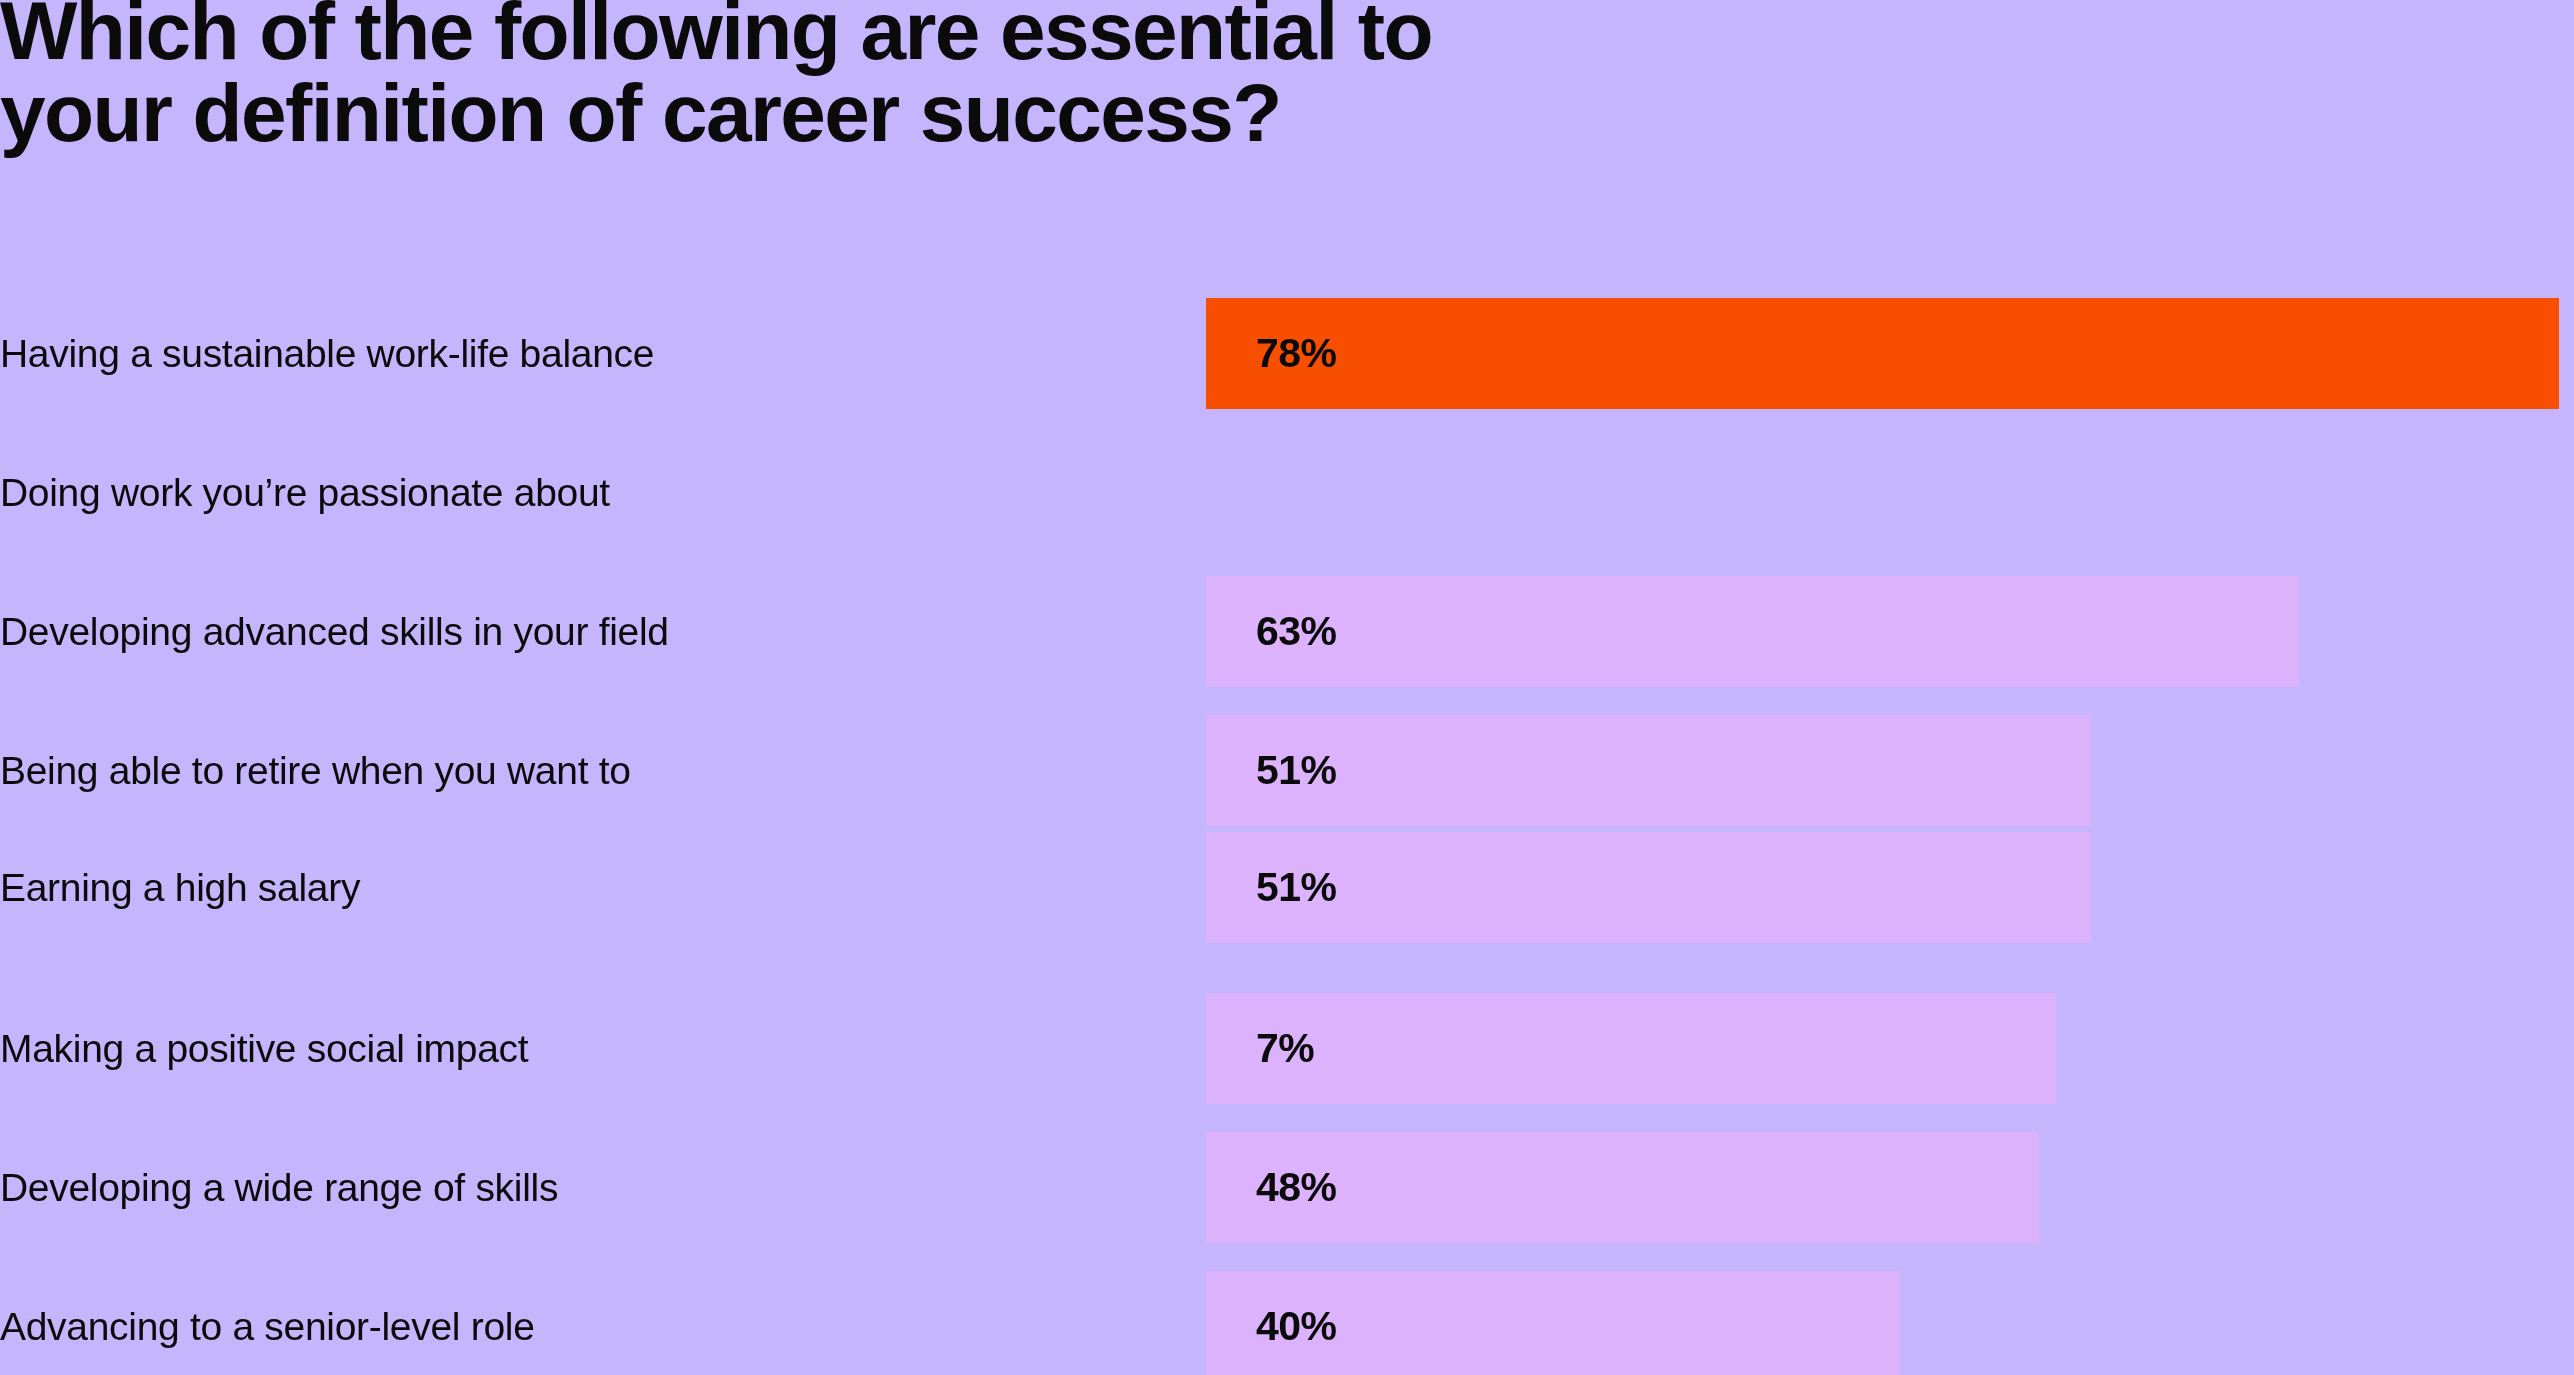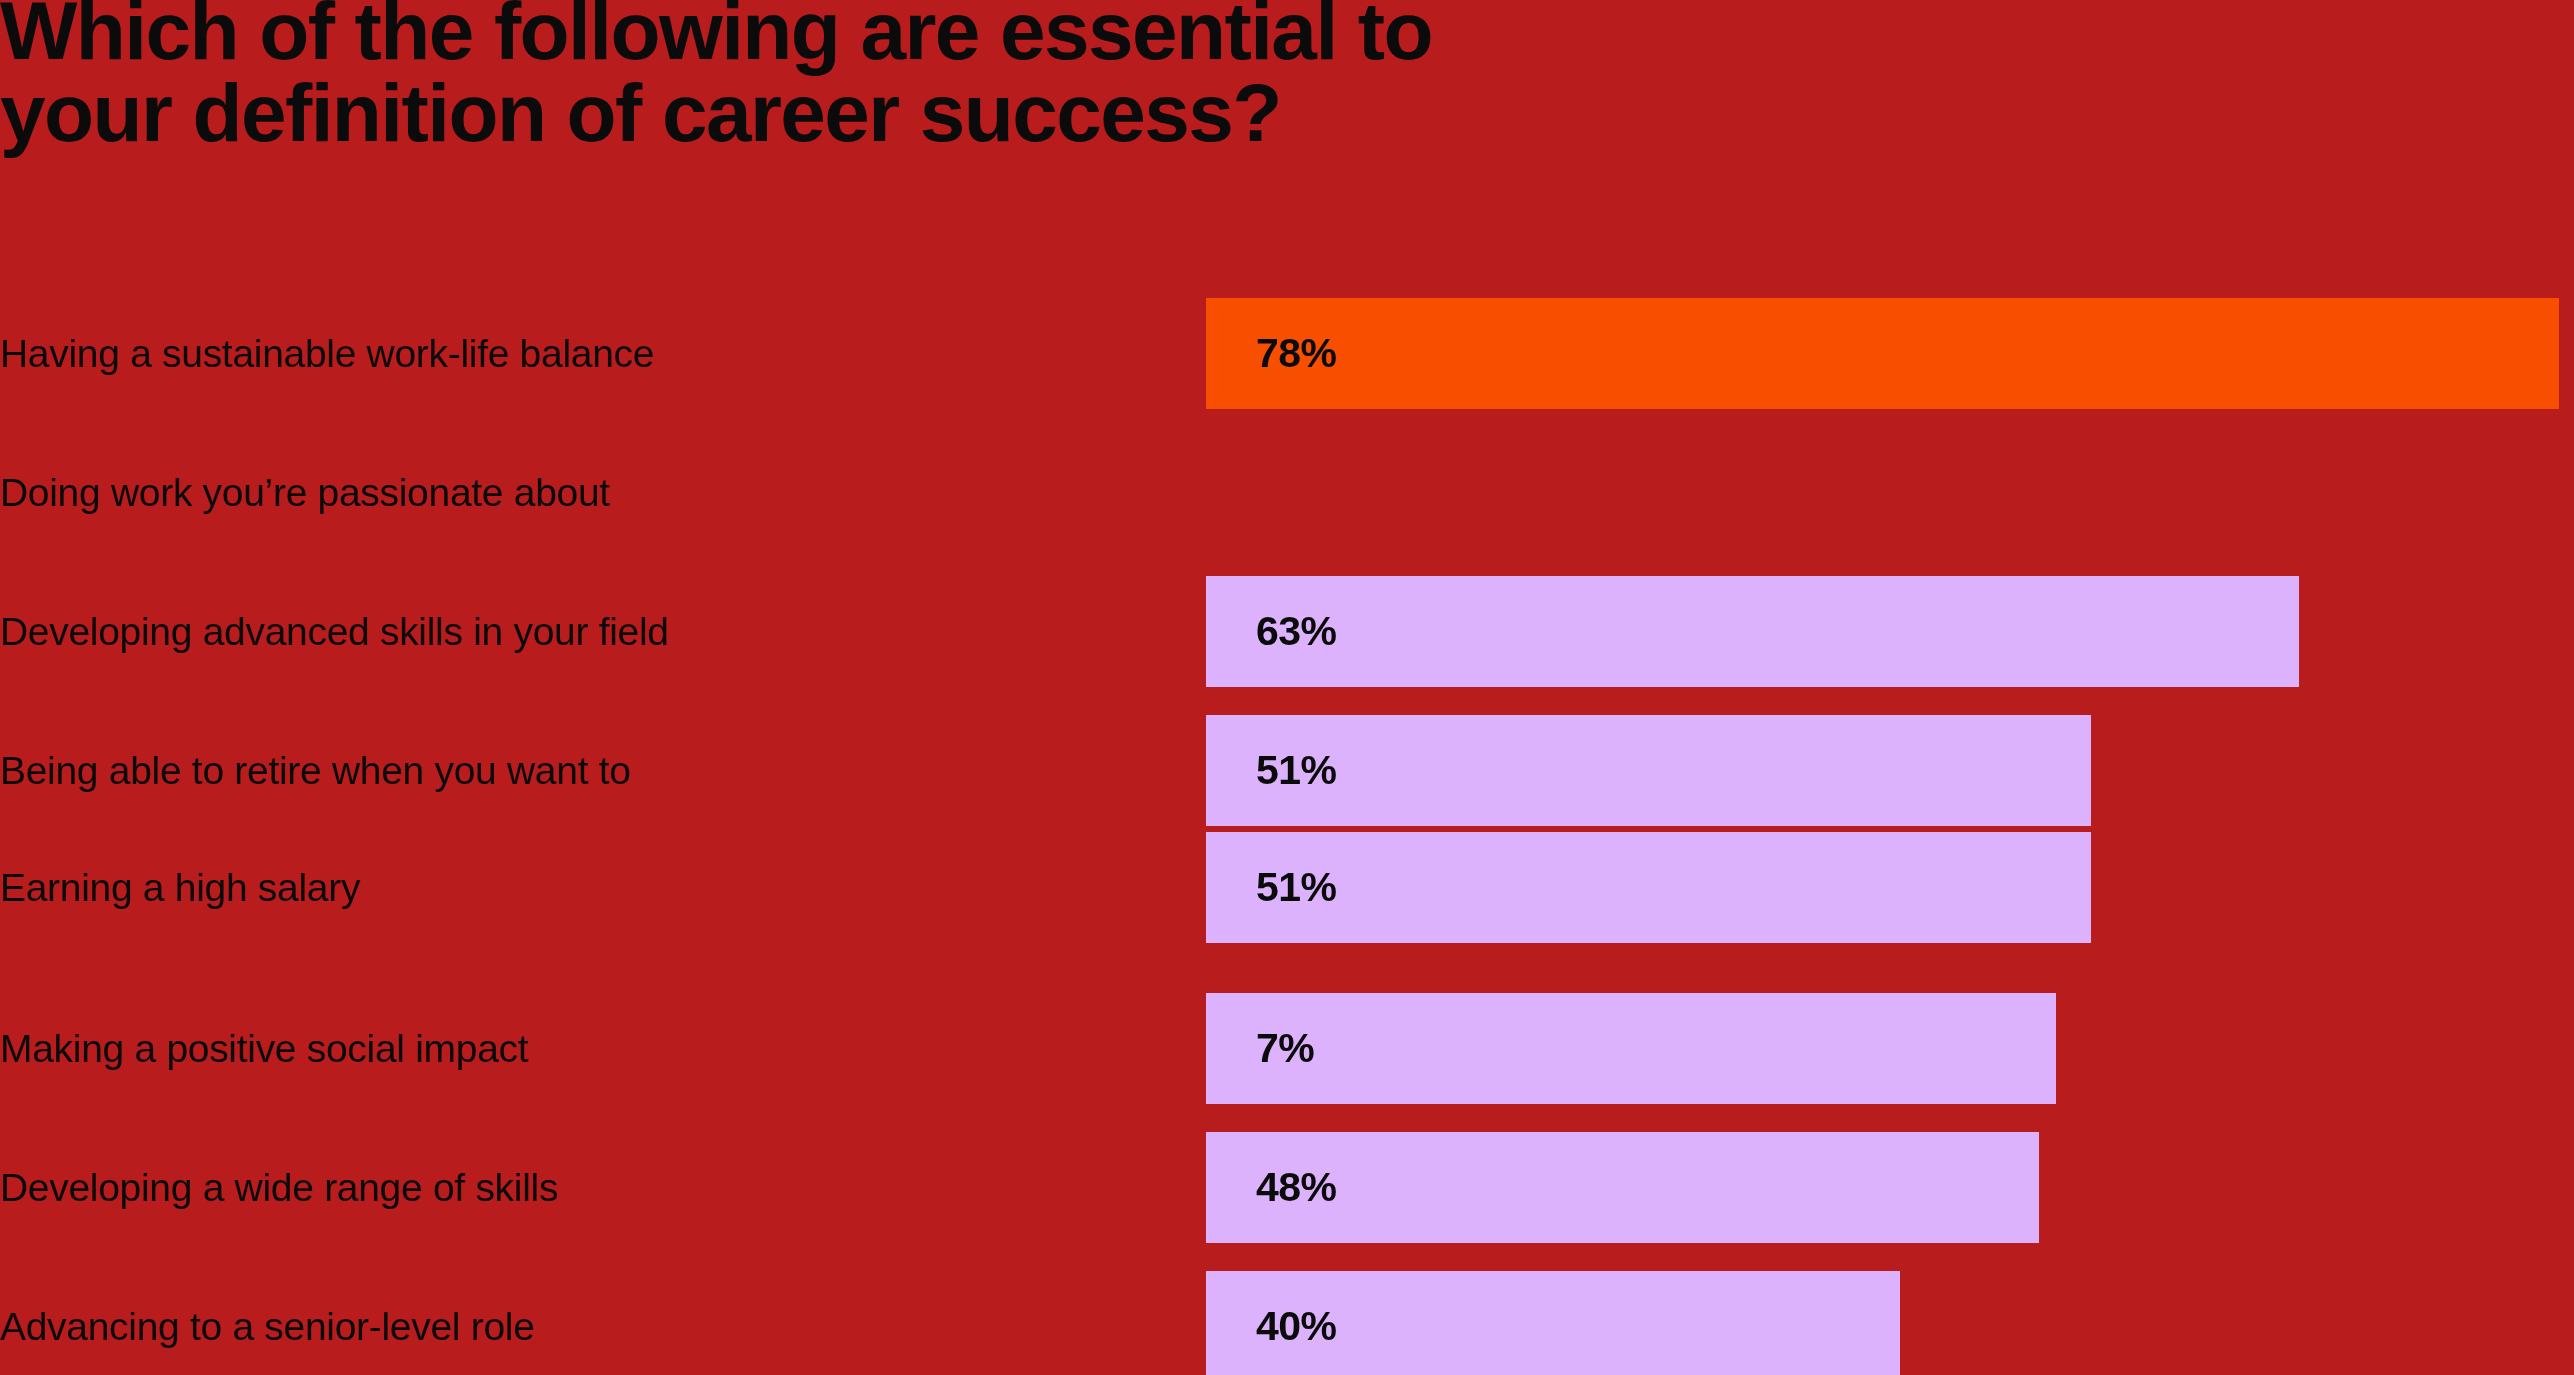--- a/index.html
+++ b/index.html
@@ -11,21 +11,21 @@
     width: 2574px;
     height: 1375px;
     overflow: hidden;
     font-family: "Liberation Sans", sans-serif;
     -webkit-font-smoothing: antialiased;
   }
   #page {
     position: relative;
     width: 2574px;
     height: 1375px;
-    background: #b91c1c;
+    background: #c4b5fd;
     overflow: hidden;
   }
 
   
   #chart-title {
     position: absolute;
     left: 0px;
     top: -10px;
     width: 1800px;
     margin: 0;

